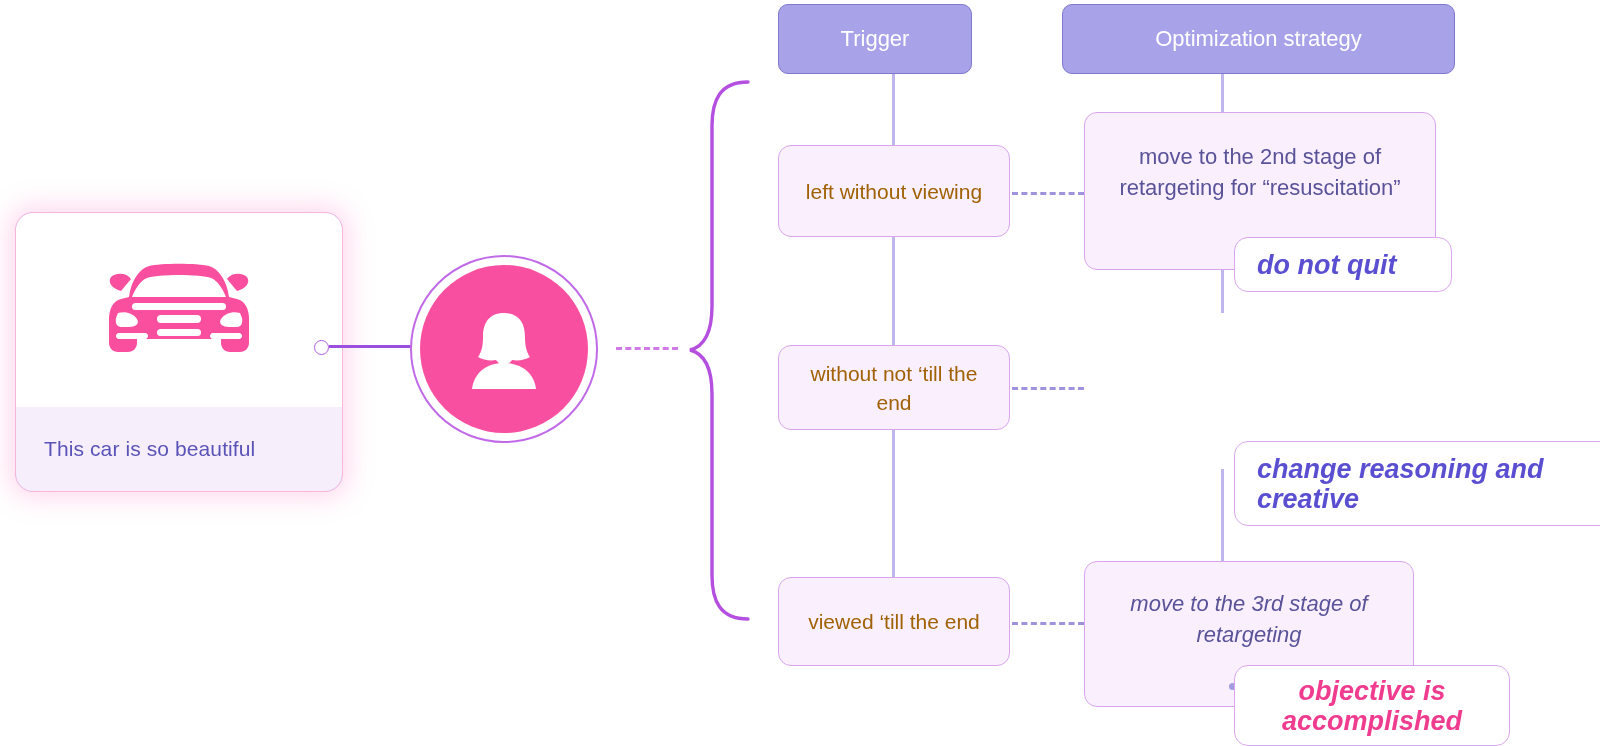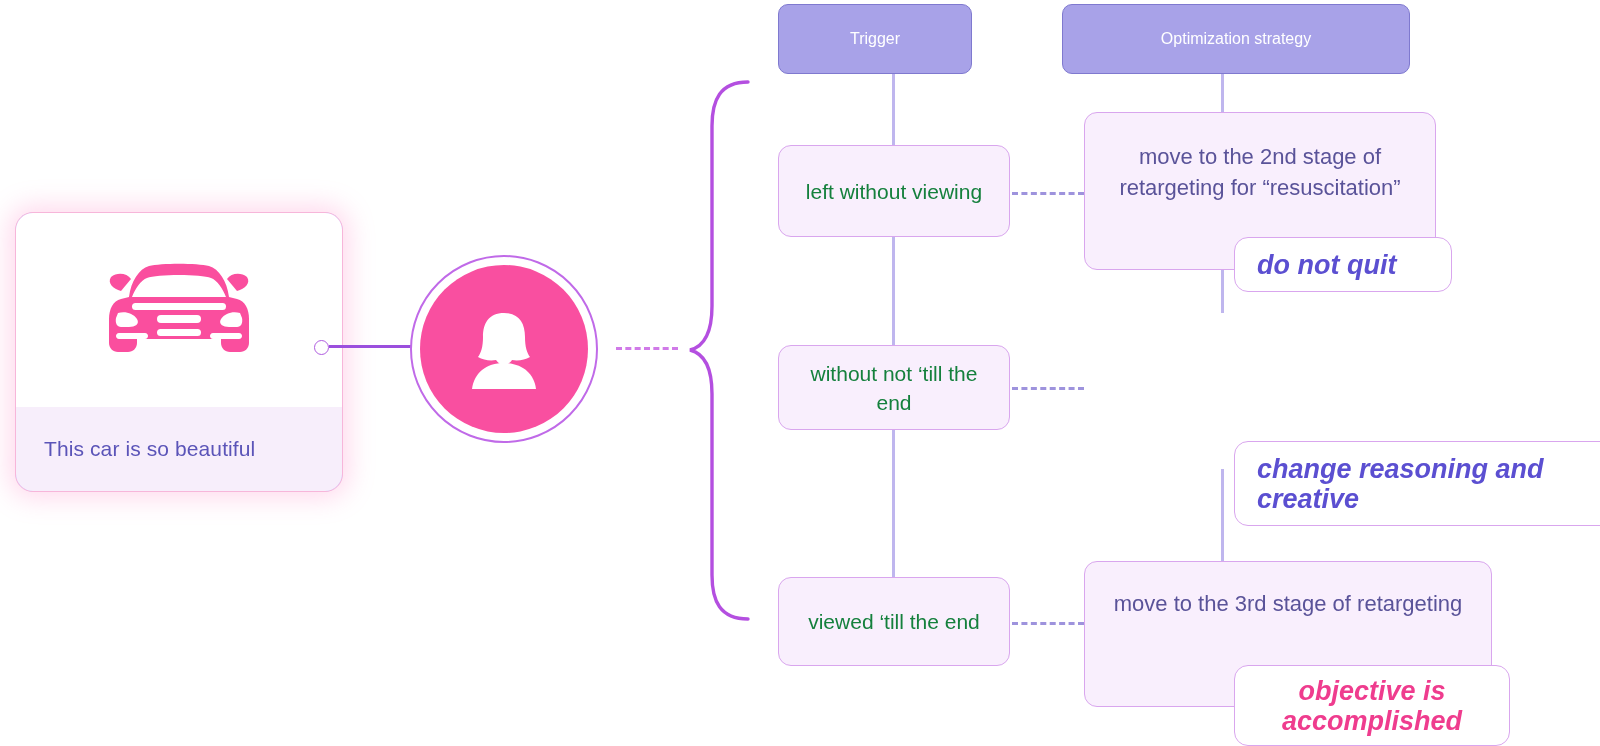--- a/index.html
+++ b/index.html
@@ -119,46 +119,46 @@
     height: 545px;
   }
 
   
   .col-header {
     position: absolute;
     background: #a8a2e8;
     border: 1px solid #7f79cf;
     border-radius: 10px;
     color: #ffffff;
-    font-size: 16px;
+    font-size: 22px;
     display: flex;
     align-items: center;
     justify-content: center;
     box-sizing: border-box;
   }
   .hdr-trigger { left: 778px; top: 4px; width: 194px; height: 70px; }
-  .hdr-strategy { left: 1062px; top: 4px; width: 348px; height: 70px; }
+  .hdr-strategy { left: 1062px; top: 4px; width: 393px; height: 70px; }
 
   
   .spine {
     position: absolute;
     width: 3px;
     background: #bfb6ee;
   }
 
   
   .trigger-box {
     position: absolute;
     left: 778px;
     width: 232px;
     background: #f9effd;
     border: 1.4px solid #d9a6ee;
     border-radius: 13px;
     box-sizing: border-box;
-    color: #15803d;
+    color: #a16207;
     font-size: 21px;
     line-height: 29px;
     text-align: center;
     display: flex;
     align-items: center;
     justify-content: center;
     padding: 0 14px;
   }
   .tb1 { top: 145px; height: 92px; }
   .tb2 { top: 345px; height: 85px; }
@@ -181,21 +181,21 @@
     border: 1.4px solid #d9a6ee;
     border-radius: 13px;
     box-sizing: border-box;
     color: #5a5399;
     font-size: 22px;
     line-height: 31px;
     text-align: center;
   }
   .sc1 { top: 112px; width: 352px; height: 158px; padding-top: 28px; }
   .sc2 { top: 312px; width: 352px; height: 158px; padding-top: 26px; }
-  .sc3 { top: 561px; width: 408px; height: 146px; padding-top: 26px; }
+  .sc3 { top: 561px; width: 330px; height: 146px; padding-top: 26px; font-style: italic; }
 
   .dots {
     position: absolute;
     bottom: 14px;
     left: 0; right: 0;
     display: flex;
     align-items: center;
     justify-content: center;
     gap: 6px;
     height: 12px;

